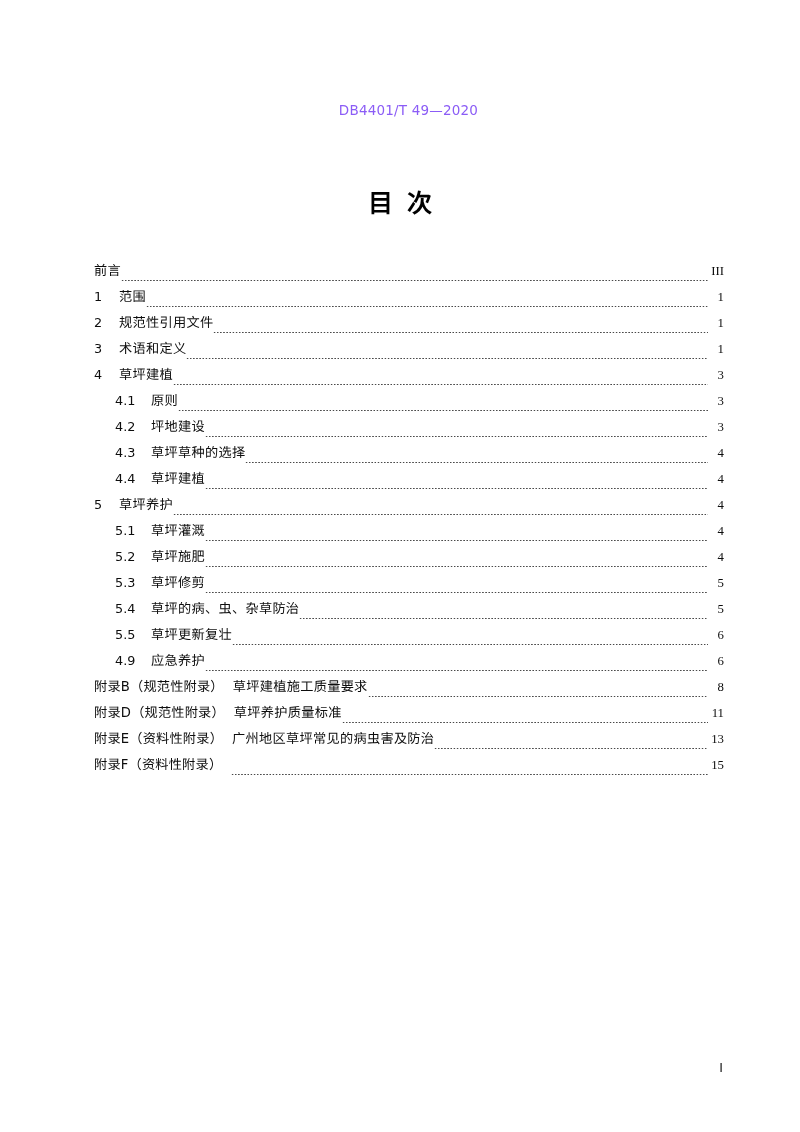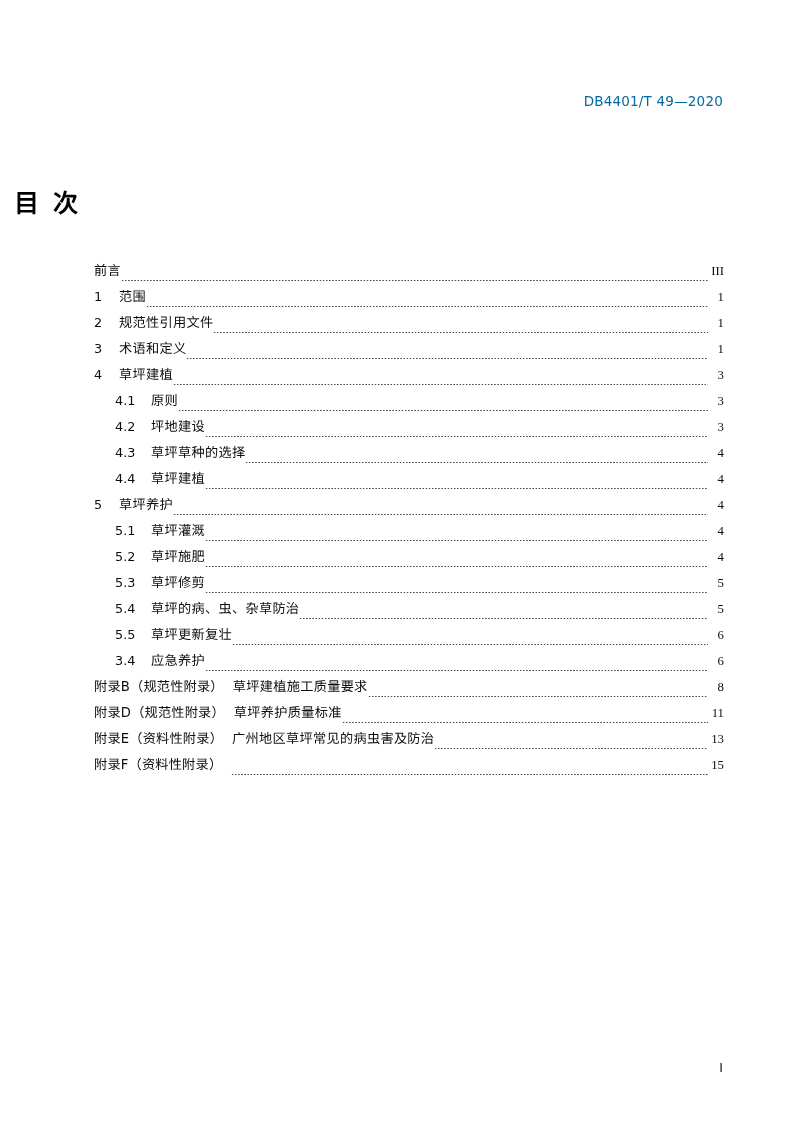--- a/index.html
+++ b/index.html
@@ -19,38 +19,38 @@
     height: 1132px;
     margin: 0 auto;
     background: #ffffff;
     overflow: hidden;
     box-sizing: border-box;
   }
 
   
   .doc-header {
     position: absolute;
-    top: 93px;
+    top: 102px;
     left: 94px;
     right: 77px;
-    text-align: right;
+    text-align: center;
     font-family: "DejaVu Sans", "Liberation Sans", sans-serif;
     font-size: 13.5px;
     letter-spacing: 0.2px;
-    color: #0369a1;
+    color: #8b5cf6;
     white-space: nowrap;
   }
 
   
   .doc-title {
     position: absolute;
     top: 166px;
     left: 0;
     width: 800px;
-    text-align: left;
+    text-align: center;
     font-family: "DejaVu Sans", "Liberation Sans", sans-serif;
     font-size: 25px;
     font-weight: bold;
     letter-spacing: 14px;
     text-indent: 14px;
     color: #000000;
   }
 
   
   .toc {
@@ -237,21 +237,21 @@
         <span class="toc-dots"></span>
         <span class="toc-page">5</span>
       </div>
       <div class="toc-entry level-2">
         <span class="toc-num">5.5</span>
         <span class="toc-label">草坪更新复壮</span>
         <span class="toc-dots"></span>
         <span class="toc-page">6</span>
       </div>
       <div class="toc-entry level-2">
-        <span class="toc-num">3.4</span>
+        <span class="toc-num">4.9</span>
         <span class="toc-label">应急养护</span>
         <span class="toc-dots"></span>
         <span class="toc-page">6</span>
       </div>
       <div class="toc-entry level-1">
         <span class="toc-annex-head">附录B（规范性附录）</span>
         <span class="toc-annex-gap"></span>
         <span class="toc-label">草坪建植施工质量要求</span>
         <span class="toc-dots"></span>
         <span class="toc-page">8</span>

